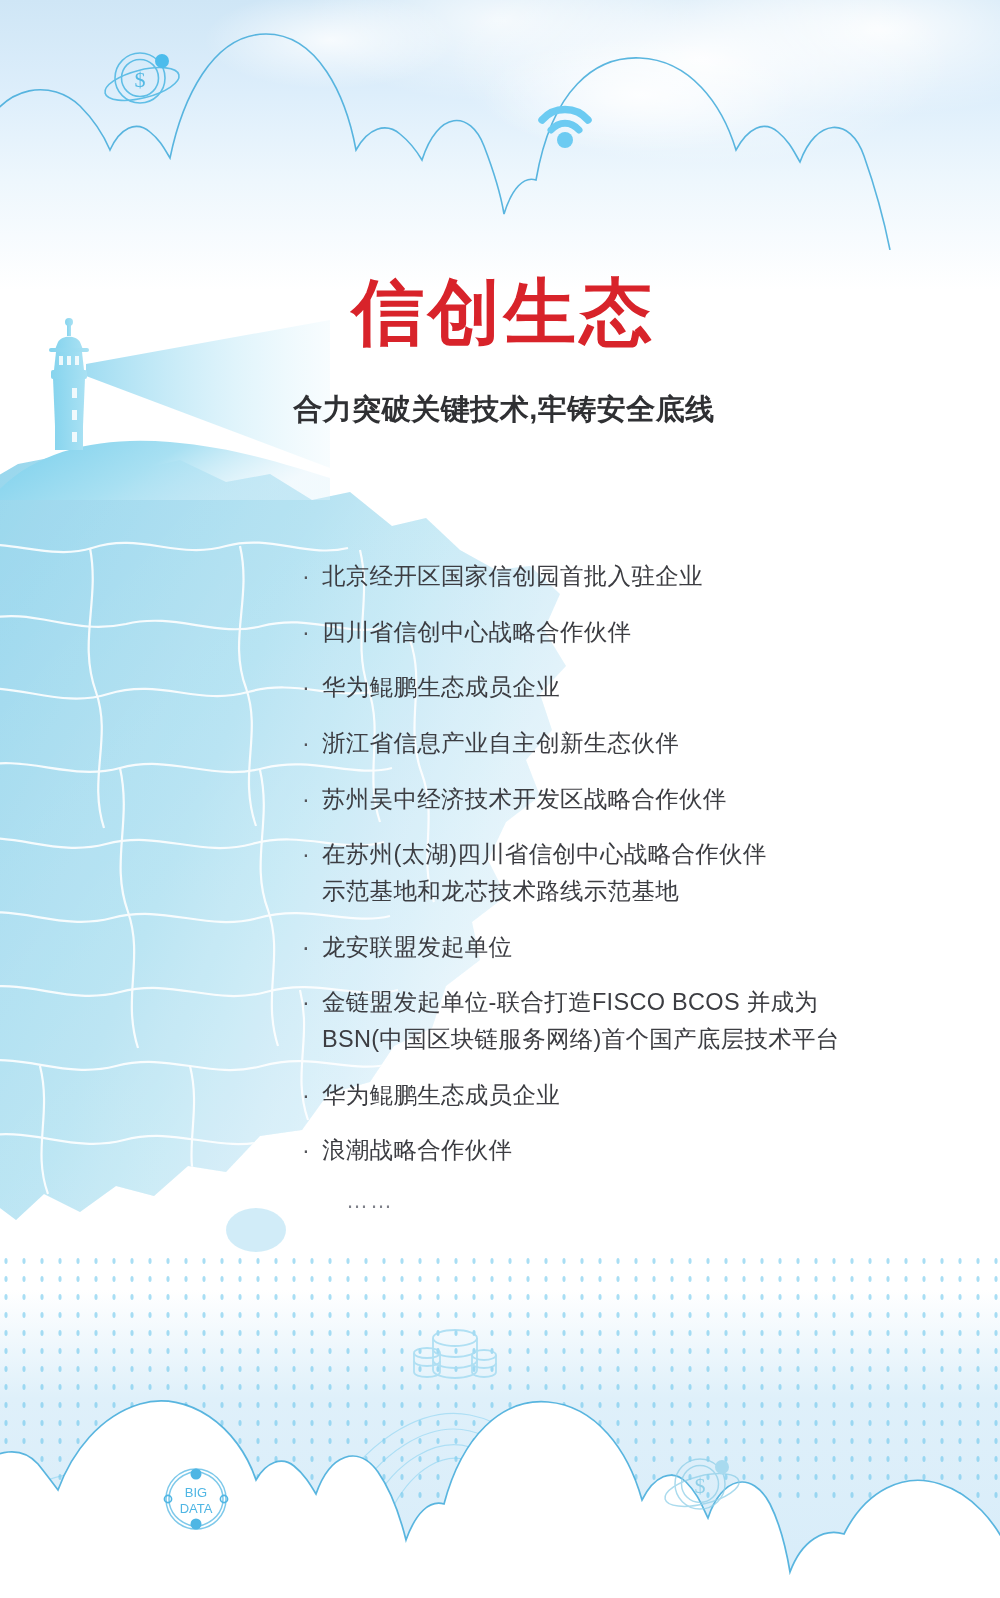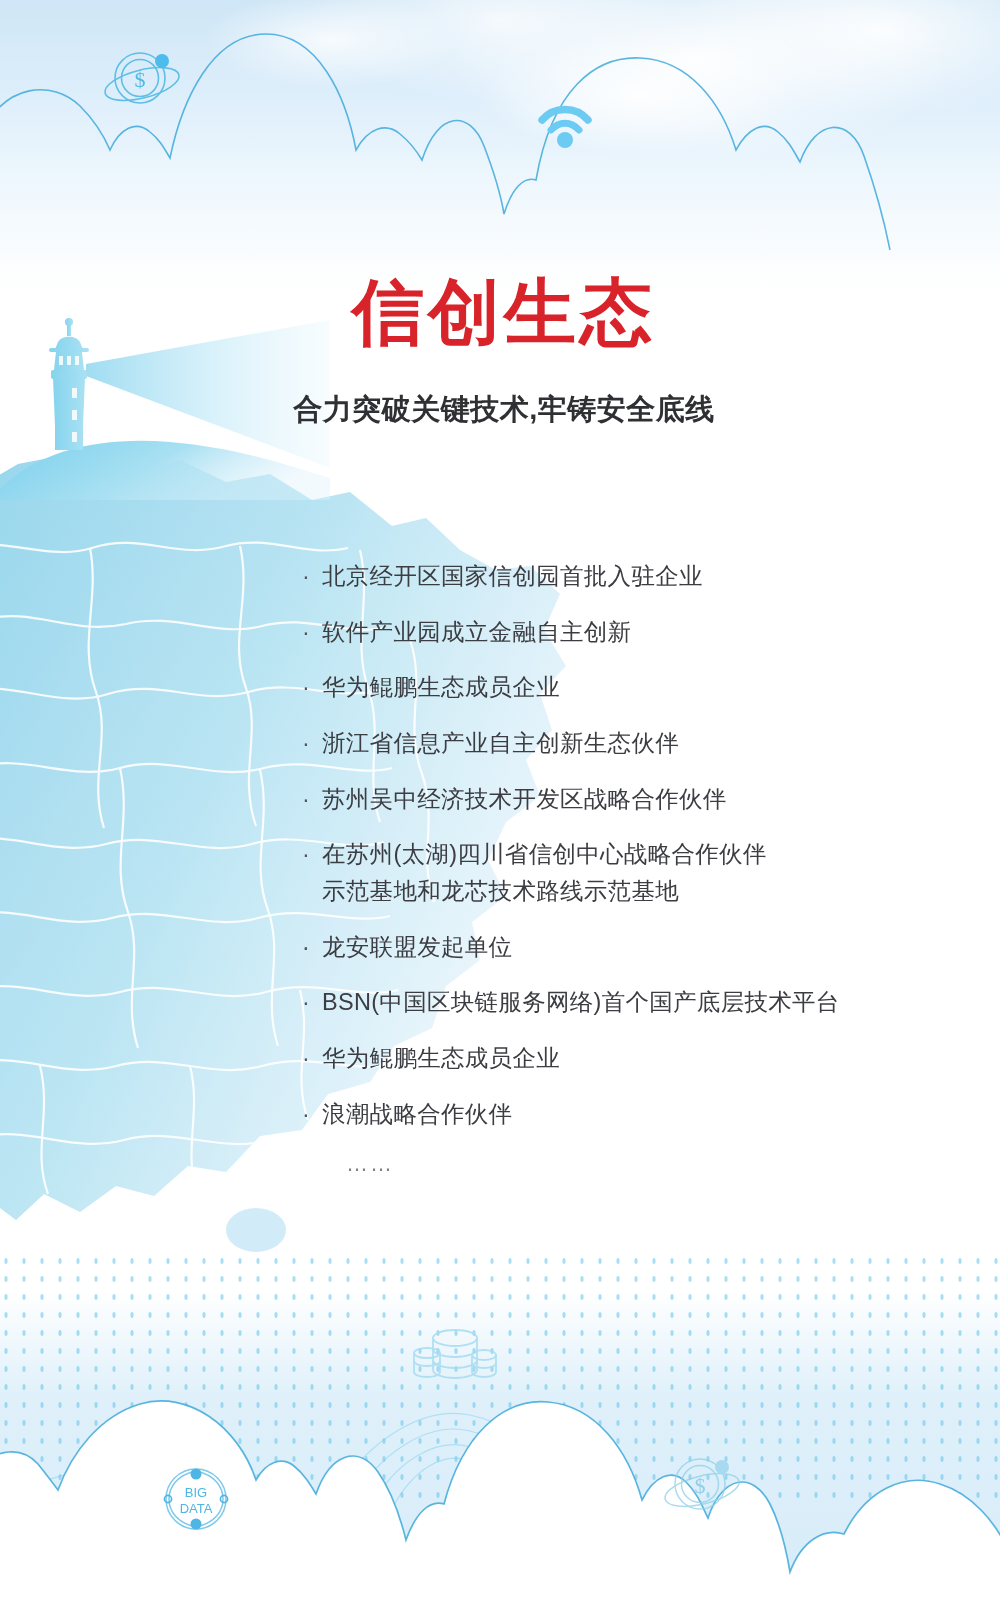--- a/index.html
+++ b/index.html
@@ -377,21 +377,21 @@
       <span>合力突破关键技术,牢铸安全底线</span>
     </div>
 
     <div class="bullet-list" id="bullet-list">
         <div class="bullet-item">
           <span class="dot">·</span>
           <span class="txt">北京经开区国家信创园首批入驻企业</span>
         </div>
         <div class="bullet-item">
           <span class="dot">·</span>
-          <span class="txt">软件产业园成立金融自主创新</span>
+          <span class="txt">四川省信创中心战略合作伙伴</span>
         </div>
         <div class="bullet-item">
           <span class="dot">·</span>
           <span class="txt">华为鲲鹏生态成员企业</span>
         </div>
         <div class="bullet-item">
           <span class="dot">·</span>
           <span class="txt">浙江省信息产业自主创新生态伙伴</span>
         </div>
         <div class="bullet-item">
@@ -405,20 +405,21 @@
         </div>
         <div class="bullet-item">
           <span class="dot">·</span>
         </div>
         <div class="bullet-item">
           <span class="dot">·</span>
           <span class="txt">龙安联盟发起单位</span>
         </div>
         <div class="bullet-item">
           <span class="dot">·</span>
+          <span class="txt">金链盟发起单位-联合打造FISCO BCOS 并成为</span>
           <span class="txt">BSN(中国区块链服务网络)首个国产底层技术平台</span>
         </div>
         <div class="bullet-item">
           <span class="dot">·</span>
           <span class="txt">华为鲲鹏生态成员企业</span>
         </div>
         <div class="bullet-item">
           <span class="dot">·</span>
           <span class="txt">浪潮战略合作伙伴</span>
         </div>

